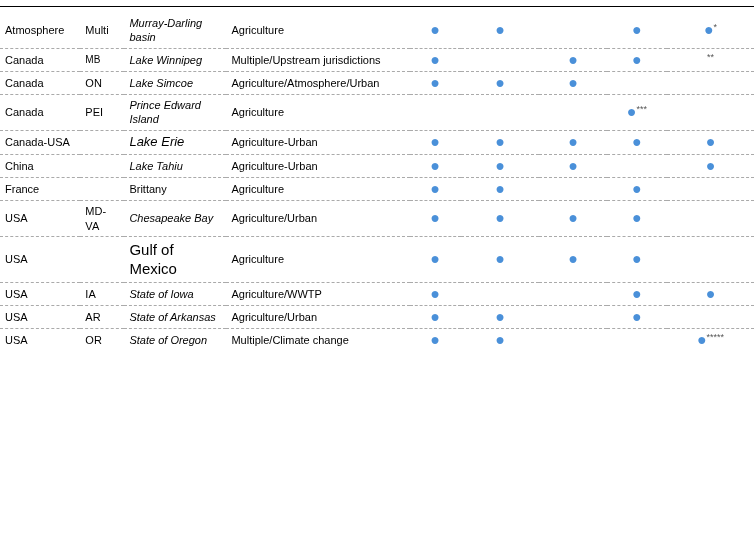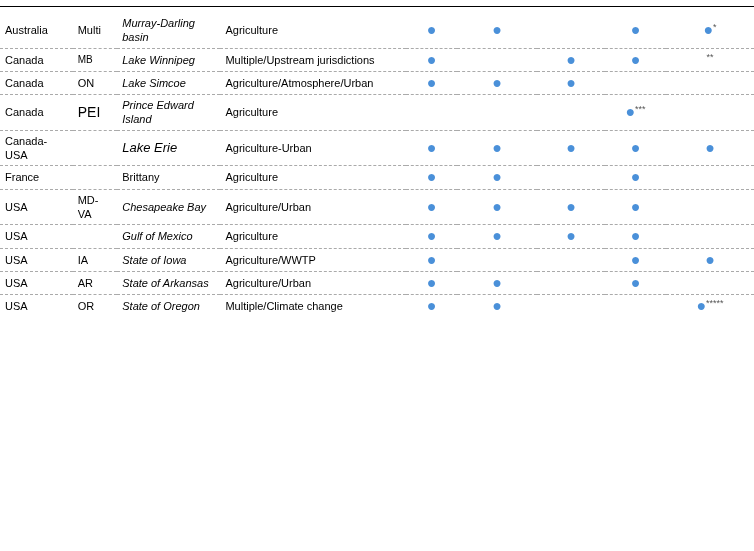--- a/index.html
+++ b/index.html
@@ -99,21 +99,21 @@
         <th class="col-label top-border col-nutrient" style="font-weight:normal;"></th>
         <th class="col-header top-border col-habs"></th>
         <th class="col-header top-border col-limited" style="color:#4a90d9;"></th>
         <th class="col-header top-border col-internal" style="color:#4a90d9;"></th>
         <th class="col-header top-border col-massive"></th>
         <th class="col-header top-border col-drinking"></th>
       </tr>
     </thead>
     <tbody id="table-body">
     <tr class="data-row">
-    <td class="col-country">Australia</td>
+    <td class="col-country">Atmosphere</td>
     <td class="col-state" style="font-size:11px;">Multi</td>
     <td class="col-prov" style="font-style:italic; font-size:11px;">Murray-Darling basin</td>
     <td class="col-nutrient">Agriculture</td>
     <td class="dot-cell col-habs"><span class="dot">●</span></td>
     <td class="dot-cell col-limited"><span class="dot">●</span></td>
     <td class="dot-cell col-internal"></td>
     <td class="dot-cell col-massive"><span class="dot">●</span></td>
     <td class="dot-cell col-drinking"><span class="dot">●</span><span class="superscript">*</span></td>
   </tr>
         <tr class="data-row">
@@ -133,38 +133,49 @@
     <td class="col-prov" style="font-style:italic; font-size:11px;">Lake Simcoe</td>
     <td class="col-nutrient">Agriculture/Atmosphere/Urban</td>
     <td class="dot-cell col-habs"><span class="dot">●</span></td>
     <td class="dot-cell col-limited"><span class="dot">●</span></td>
     <td class="dot-cell col-internal"><span class="dot">●</span></td>
     <td class="dot-cell col-massive"></td>
     <td class="dot-cell col-drinking"></td>
   </tr>
         <tr class="data-row">
     <td class="col-country">Canada</td>
-    <td class="col-state" style="font-size:14px;">PEI</td>
+    <td class="col-state" style="font-size:11px;">PEI</td>
     <td class="col-prov" style="font-style:italic; font-size:11px;">Prince Edward Island</td>
     <td class="col-nutrient">Agriculture</td>
     <td class="dot-cell col-habs"></td>
     <td class="dot-cell col-limited"></td>
     <td class="dot-cell col-internal"></td>
     <td class="dot-cell col-massive"><span class="dot">●</span><span class="superscript">***</span></td>
     <td class="dot-cell col-drinking"></td>
   </tr>
         <tr class="data-row">
     <td class="col-country">Canada-USA</td>
     <td class="col-state" style="font-size:11px;"></td>
     <td class="col-prov" style="font-style:italic; font-size:13px;">Lake Erie</td>
     <td class="col-nutrient">Agriculture-Urban</td>
     <td class="dot-cell col-habs"><span class="dot">●</span></td>
     <td class="dot-cell col-limited"><span class="dot">●</span></td>
     <td class="dot-cell col-internal"><span class="dot">●</span></td>
     <td class="dot-cell col-massive"><span class="dot">●</span></td>
+    <td class="dot-cell col-drinking"><span class="dot">●</span></td>
+  </tr>
+        <tr class="data-row">
+    <td class="col-country">China</td>
+    <td class="col-state" style="font-size:11px;"></td>
+    <td class="col-prov" style="font-style:italic; font-size:11px;">Lake Tahiu</td>
+    <td class="col-nutrient">Agriculture-Urban</td>
+    <td class="dot-cell col-habs"><span class="dot">●</span></td>
+    <td class="dot-cell col-limited"><span class="dot">●</span></td>
+    <td class="dot-cell col-internal"><span class="dot">●</span></td>
+    <td class="dot-cell col-massive"></td>
     <td class="dot-cell col-drinking"><span class="dot">●</span></td>
   </tr>
         <tr class="data-row">
     <td class="col-country">France</td>
     <td class="col-state" style="font-size:11px;"></td>
     <td class="col-prov" style="font-size:11px;">Brittany</td>
     <td class="col-nutrient">Agriculture</td>
     <td class="dot-cell col-habs"><span class="dot">●</span></td>
     <td class="dot-cell col-limited"><span class="dot">●</span></td>
     <td class="dot-cell col-internal"></td>
@@ -178,21 +189,21 @@
     <td class="col-nutrient">Agriculture/Urban</td>
     <td class="dot-cell col-habs"><span class="dot">●</span></td>
     <td class="dot-cell col-limited"><span class="dot">●</span></td>
     <td class="dot-cell col-internal"><span class="dot">●</span></td>
     <td class="dot-cell col-massive"><span class="dot">●</span></td>
     <td class="dot-cell col-drinking"></td>
   </tr>
         <tr class="data-row">
     <td class="col-country">USA</td>
     <td class="col-state" style="font-size:11px;"></td>
-    <td class="col-prov" style="font-style:italic; font-size:11px;">Gulf of Mexico</td>
+    <td class="col-prov" style="font-size:15px;">Gulf of Mexico</td>
     <td class="col-nutrient">Agriculture</td>
     <td class="dot-cell col-habs"><span class="dot">●</span></td>
     <td class="dot-cell col-limited"><span class="dot">●</span></td>
     <td class="dot-cell col-internal"><span class="dot">●</span></td>
     <td class="dot-cell col-massive"><span class="dot">●</span></td>
     <td class="dot-cell col-drinking"></td>
   </tr>
         <tr class="data-row">
     <td class="col-country">USA</td>
     <td class="col-state" style="font-size:11px;">IA</td>

